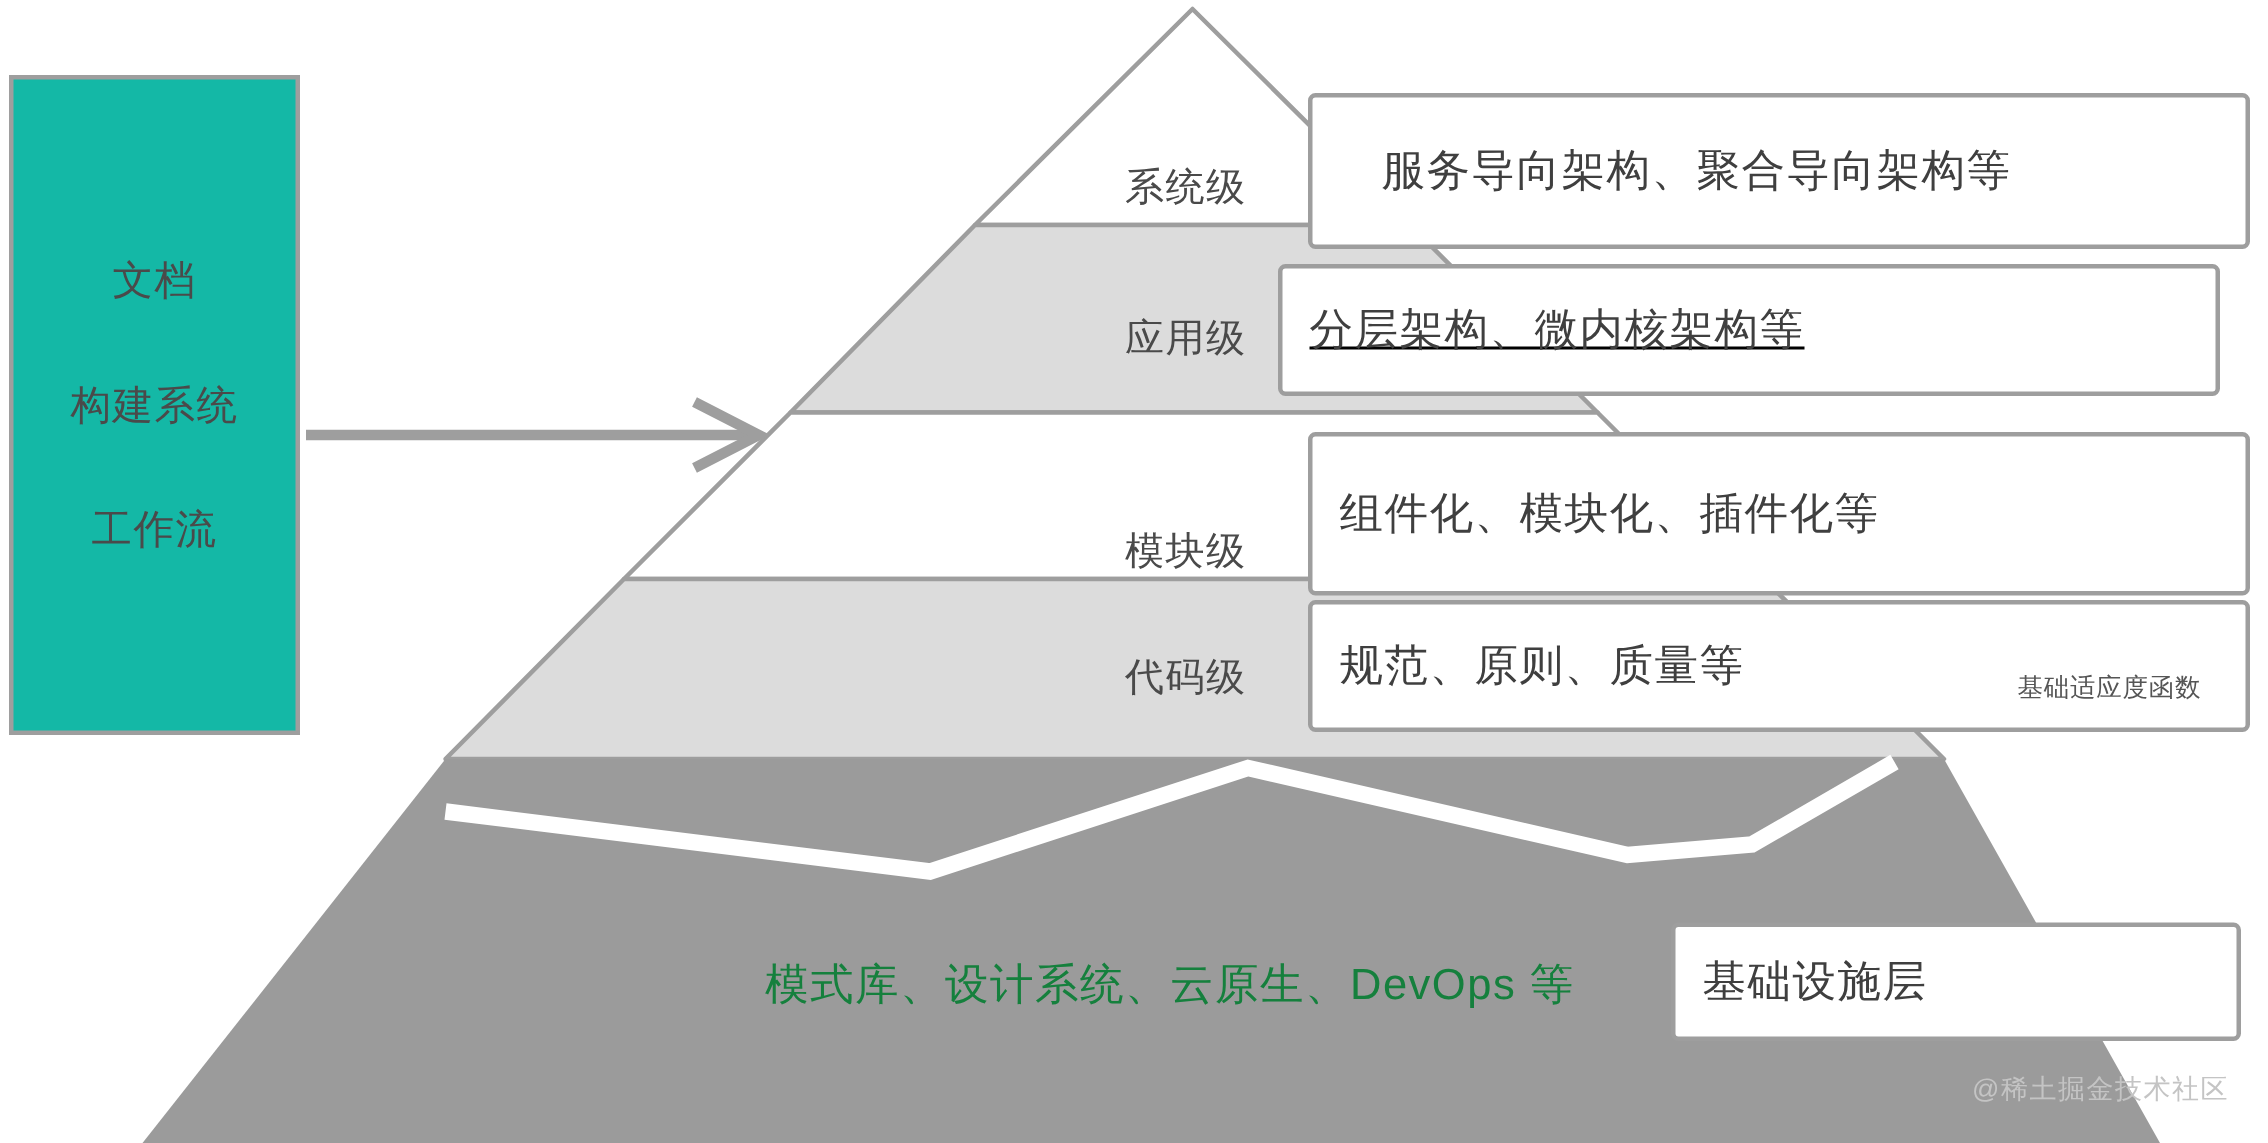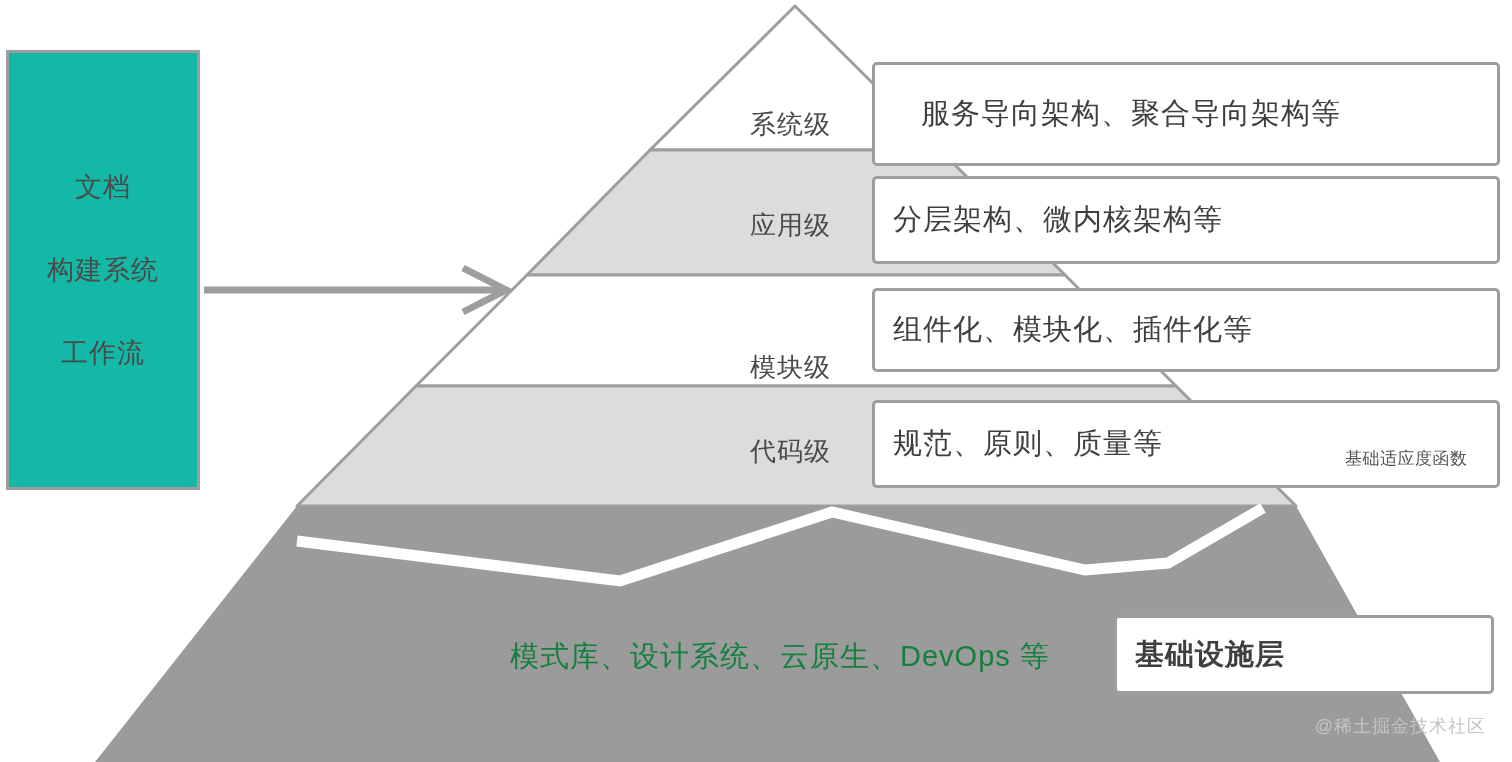--- a/index.html
+++ b/index.html
@@ -160,35 +160,35 @@
 
   <div class="tier-label" style="left:750px; top:107px;">系统级</div>
   <div class="tier-label" style="left:750px; top:208px;">应用级</div>
   <div class="tier-label" style="left:750px; top:328px;margin-top:22px;">模块级</div>
   <div class="tier-label" style="left:750px; top:434px;">代码级</div>
 
   <div class="callout" style="left:872px; top:62px; width:628px; height:104px;padding-left:28px;">
     <span class="callout-text">服务导向架构、聚合导向架构等</span>
   </div>
 
-  <div class="callout" style="left:872px; top:176px; width:628px; height:88px;">
+  <div class="callout" style="left:852px; top:176px; width:628px; height:88px;text-decoration:underline;">
     <span class="callout-text">分层架构、微内核架构等</span>
   </div>
 
-  <div class="callout" style="left:872px; top:288px; width:628px; height:84px;">
+  <div class="callout" style="left:872px; top:288px; width:628px; height:109px;">
     <span class="callout-text">组件化、模块化、插件化等</span>
   </div>
 
   <div class="callout" style="left:872px; top:400px; width:628px; height:88px;">
     <span class="callout-text">规范、原则、质量等</span>
   </div>
 
   <div class="side-note" style="left:1345px; top:447px;">基础适应度函数</div>
 
   <div class="base-text" style="left:510px; top:637px;">模式库、设计系统、云原生、DevOps 等</div>
 
-  <div class="base-callout" style="left:1114px; top:615px; width:380px; height:79px;font-weight:bold;">
+  <div class="base-callout" style="left:1114px; top:615px; width:380px; height:79px;">
     <span class="callout-text">基础设施层</span>
   </div>
 
   <div class="watermark">@稀土掘金技术社区</div>
 
 </div>
 
 </body></html>

